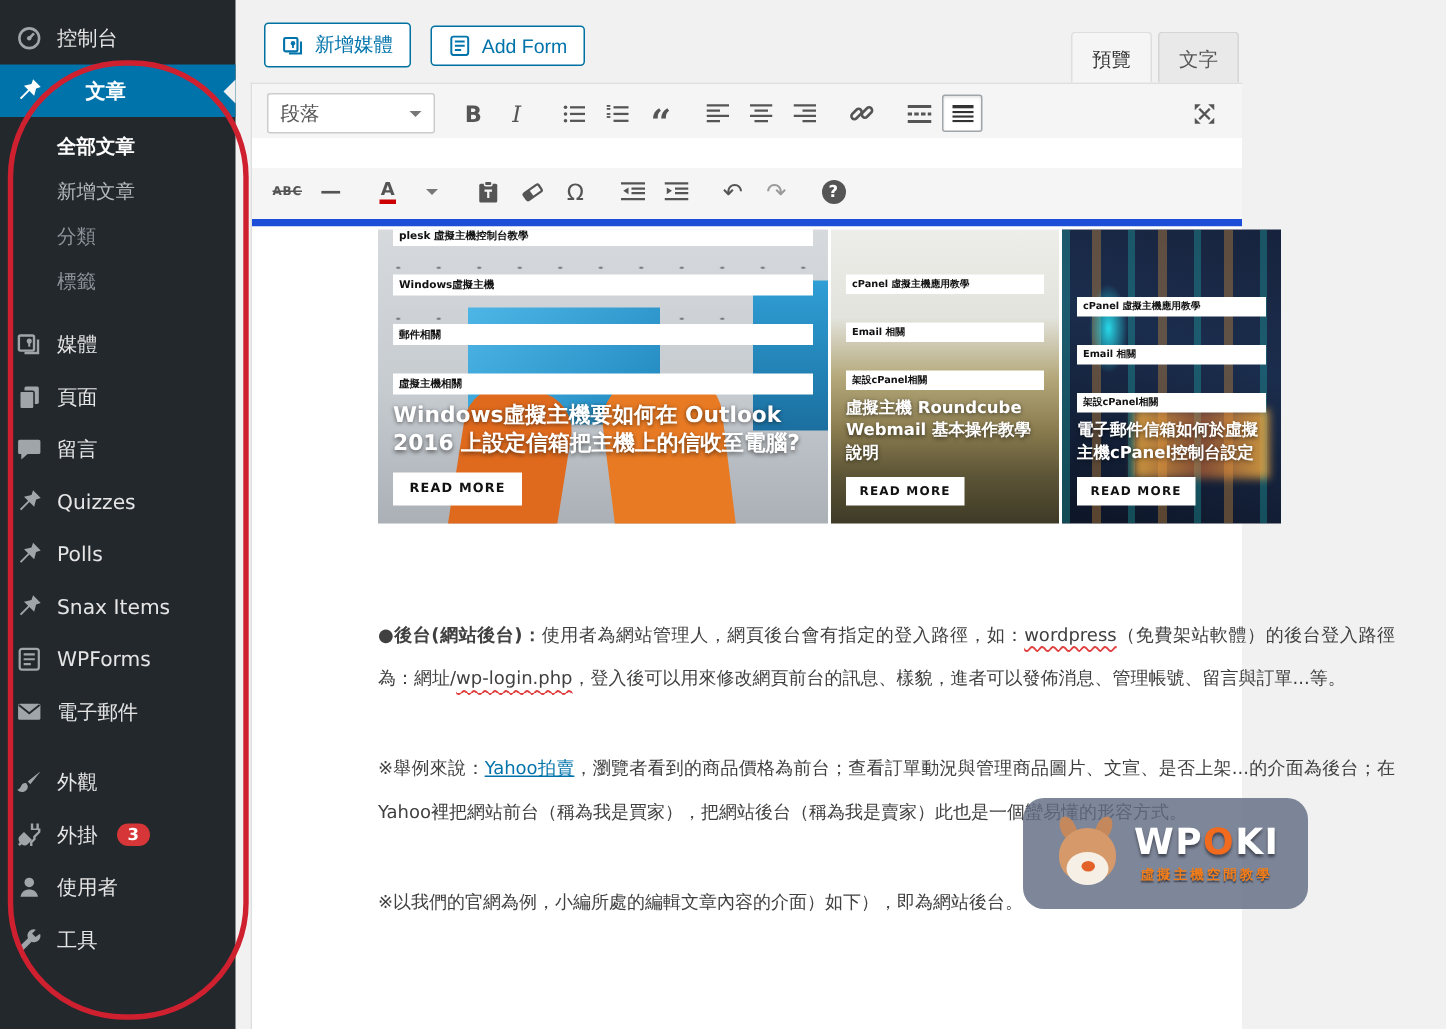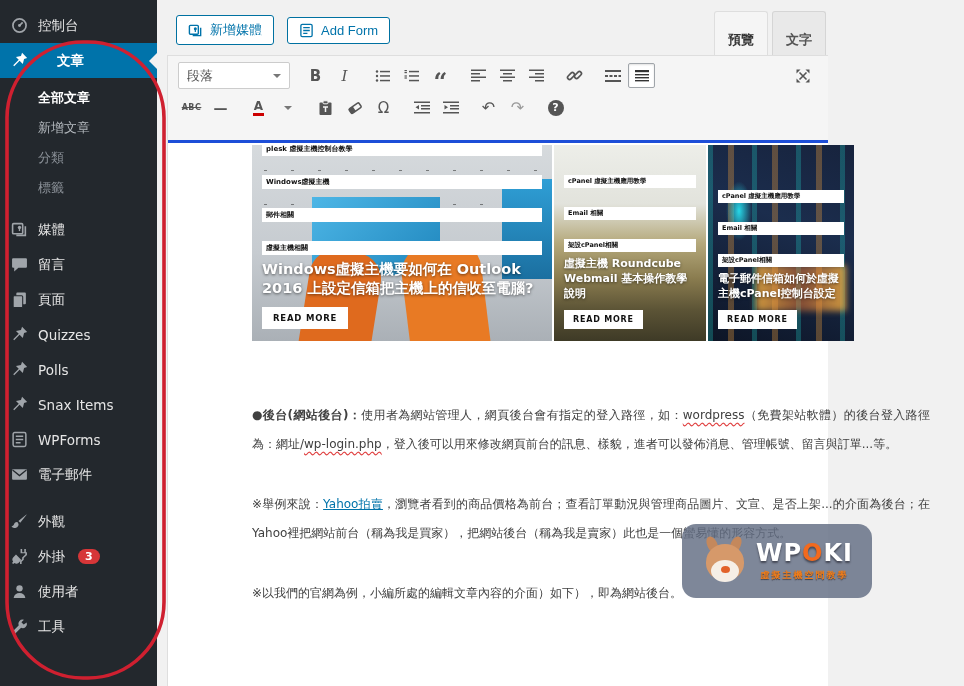--- a/index.html
+++ b/index.html
@@ -23,28 +23,28 @@
 
   
   #annotation { position:absolute; left:2px; top:38px; width:168px; height:646px; z-index:40; pointer-events:none; }
 
   
   #main { position:relative; flex:1; background:#f1f1f1; }
   #topbar { position:relative; height:55px; }
   .wp-btn { display:inline-flex; align-items:center; gap:7px; margin:15px 0 0 19px; padding:5px 11px; background:#fff; border:1px solid #0071a1; color:#0073aa; border-radius:3px; font-size:13px; cursor:pointer; }
   .wp-btn + .wp-btn { margin-left:8px; }
   #tabs { position:absolute; right:2px; bottom:-1px; display:flex; gap:4px; }
-  .tab { padding:19px 13px 6px; font-size:13px; color:#555; background:#e9e9e9; border:1px solid #d5d5d5; border-bottom:none; border-radius:3px 3px 0 0; cursor:pointer;font-weight:bold; }
+  .tab { padding:9px 13px 6px; font-size:13px; color:#555; background:#e9e9e9; border:1px solid #d5d5d5; border-bottom:none; border-radius:3px 3px 0 0; cursor:pointer; }
   .tab.active { background:#f5f5f5; border-color:#dedede; color:#333; padding-bottom:7px; }
 
   
   #editor { position:absolute; left:10px; right:0; top:55px; bottom:-60px; border:1px solid #dedede; border-right:none; background:#fff; display:flex; flex-direction:column; }
   .mce-toolbar { background:#f5f5f5; padding:3px 10px; display:flex; align-items:center; }
   .mce-toolbar.row1 { padding-top:6px;justify-content:flex-end; }
-  .mce-toolbar.row2 { padding-bottom:20px; border-bottom:3px solid #1d4ed8; }
+  .mce-toolbar.row2 { padding-bottom:6px; border-bottom:5px solid #1d4ed8;margin-top:20px; }
   .mce-btn { min-width:27px; height:25px; display:inline-flex; align-items:center; justify-content:center; border:1px solid transparent; border-radius:2px; color:#555; font-size:14px; cursor:pointer; background:transparent; margin-right:2px; }
   .mce-btn.pressed { border-color:#a0a5aa; background:#fff; box-shadow:inset 0 1px 2px rgba(0,0,0,.12); }
   .grp { margin-right:9px; display:flex; }
   .mce-select { background:#fff; border:1px solid #ccc; width:112px; height:27px; display:flex; align-items:center; justify-content:space-between; padding:0 8px; font-size:13px; color:#555; border-radius:2px; margin-right:12px; cursor:pointer; }
   .caret { width:0; height:0; border:4px solid transparent; border-top-color:#777; margin-top:4px; }
   .b-glyph { font-weight:bold; font-size:15px; }
   .i-glyph { font-style:italic; font-family:"DejaVu Serif",serif; font-size:15px; }
   .q-glyph { font-family:"DejaVu Serif",serif; font-size:24px; line-height:10px; padding-top:12px; font-weight:bold; }
   .strike-glyph { font-size:8px; font-weight:bold; text-decoration:line-through; letter-spacing:.5px; }
   .hr-glyph { font-size:14px; font-weight:bold; }
@@ -149,36 +149,36 @@
             <circle cx="8" cy="6" r="1.6" fill="#a0a5aa"></circle>
             <path d="M8 6V9.5" stroke="#a0a5aa" stroke-width="1.3" fill="none"></path>
           </svg>
       </span>
       <span>媒體</span>
     </div>
 
     <div class="menu-item">
       <span class="mi-icon">
         <svg class="ic" width="17" height="17" viewBox="0 0 16 16">
-            <path fill="#a0a5aa" d="M2 2h12a1 1 0 0 1 1 1v7a1 1 0 0 1-1 1H7l-4 3.5V11H2a1 1 0 0 1-1-1V3a1 1 0 0 1 1-1z"></path>
-          </svg>
-      </span>
-      <span>留言</span>
-    </div>
-
-    <div class="menu-item">
-      <span class="mi-icon">
-        <svg class="ic" width="17" height="17" viewBox="0 0 16 16">
             <g fill="#a0a5aa">
               <rect x="5" y="1.5" width="9" height="11" rx="1"></rect>
               <rect x="2" y="4.5" width="9" height="11" rx="1" stroke="#23282d" stroke-width="1"></rect>
             </g>
           </svg>
       </span>
       <span>頁面</span>
+    </div>
+
+    <div class="menu-item">
+      <span class="mi-icon">
+        <svg class="ic" width="17" height="17" viewBox="0 0 16 16">
+            <path fill="#a0a5aa" d="M2 2h12a1 1 0 0 1 1 1v7a1 1 0 0 1-1 1H7l-4 3.5V11H2a1 1 0 0 1-1-1V3a1 1 0 0 1 1-1z"></path>
+          </svg>
+      </span>
+      <span>留言</span>
     </div>
 
 
     <div class="menu-item">
       <span class="mi-icon">
         <svg class="ic" width="17" height="17" viewBox="0 0 16 16">
             <path fill="#a0a5aa" d="M10.4.8l4.8 4.8-2.9 1-1.2 4.6-3-3L3 13.4l-.9-.9 5.2-5.1-2.6-2.6 4.7-1z"></path>
           </svg>
       </span>
       <span>Quizzes</span>

